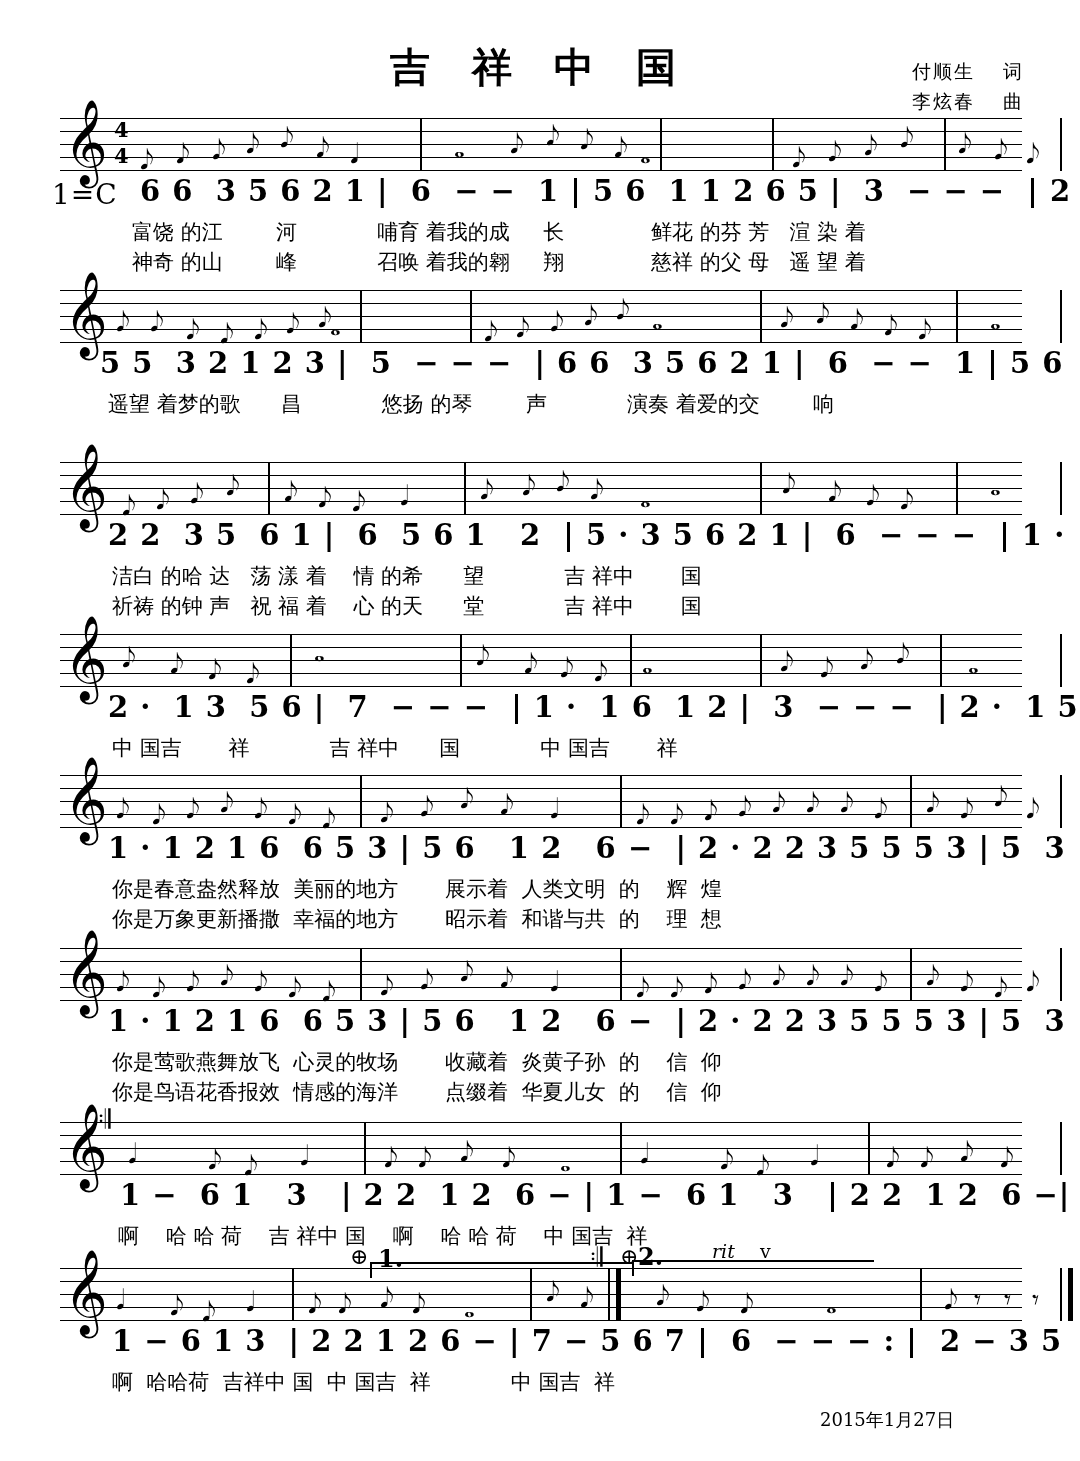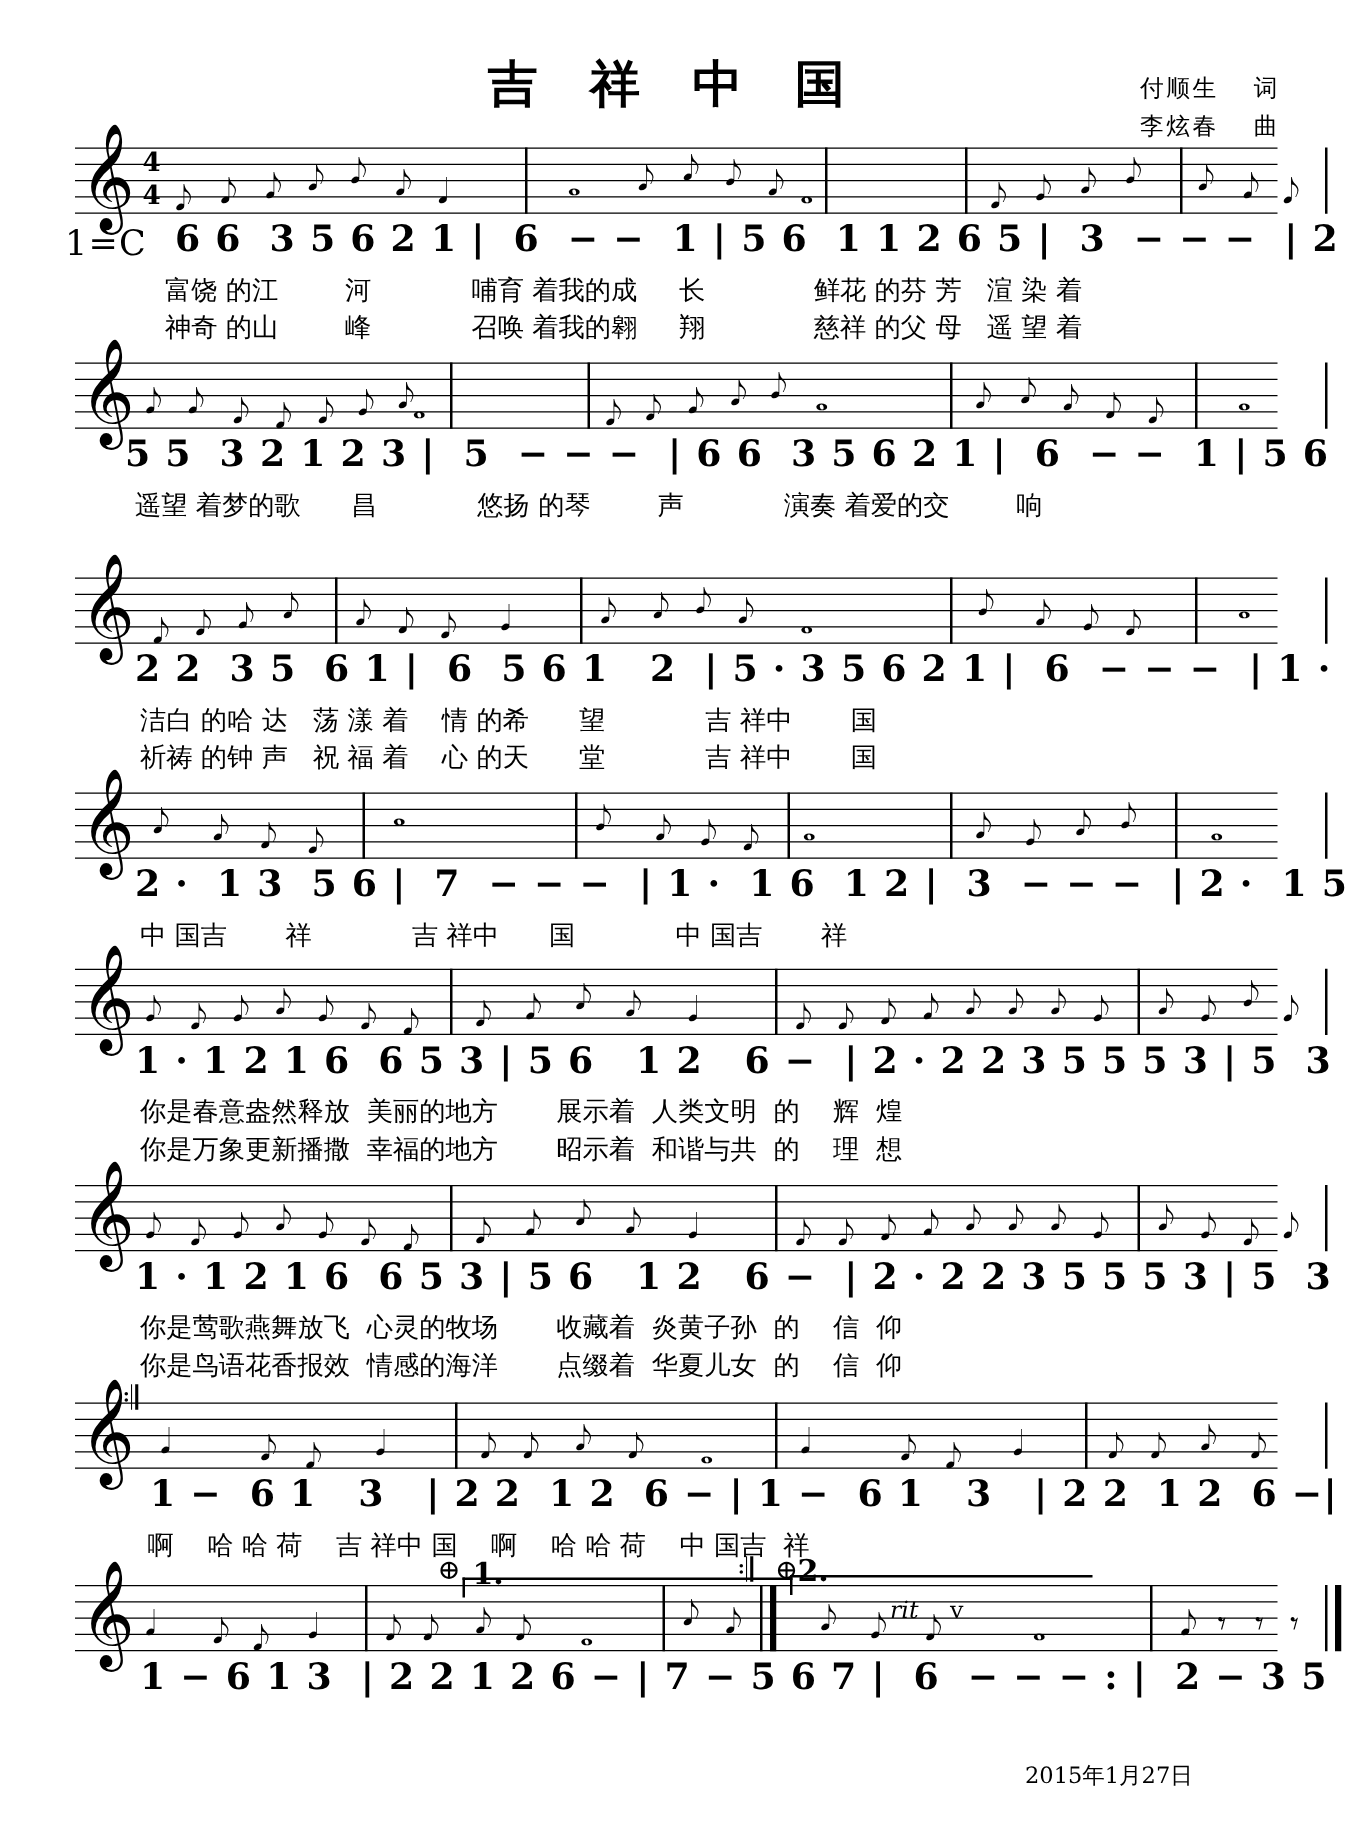--- a/index.html
+++ b/index.html
@@ -158,21 +158,21 @@
   .volta {
     font-size: 24px;
     font-weight: bold;
   }
   .voltaline {
     position: absolute;
     border-top: 2px solid #000;
     border-left: 2px solid #000;
     height: 14px;
   }
-  .rit { font-style: italic; font-size: 19px; margin-top: 37px; }
+  .rit { font-style: italic; font-size: 19px; }
   .segno { font-size: 26px; }
   .coda { font-size: 22px; }
   .repeat-dots {
     position: absolute;
     font-size: 24px;
     line-height: 10px;
   }
 </style>
 </head>
 <body>
@@ -539,17 +539,20 @@
       <div class="note" style="left:884px; top:18px;">𝅘𝅥𝅮</div>
       <div class="note" style="left:914px; top:18px;">𝄾</div>
       <div class="note" style="left:944px; top:18px;">𝄾</div>
       <div class="note" style="left:972px; top:18px;">𝄾</div>
       <div class="endbar1" style="left:1000px;"></div>
       <div class="endbar2" style="left:1008px;"></div>
     </div>
     <div class="jianpu">
       <span class="txt" style="left:52px;">1 − 6 1 3  | 2 2 1 2 6 − | 7 − 5 6 7 |  6  − − − : |  2 − 3 5  |  6  − − −  | 6 0 0 0  ‖</span>
     </div>
+    <div class="lyrics">
+      <span class="txt" style="left:52px;">啊  哈哈荷  吉祥中 国  中 国吉  祥            中 国吉  祥</span>
+    </div>
   </div>
 
   <div class="date">2015年1月27日</div>
 
 </div>
 
 </body></html>

